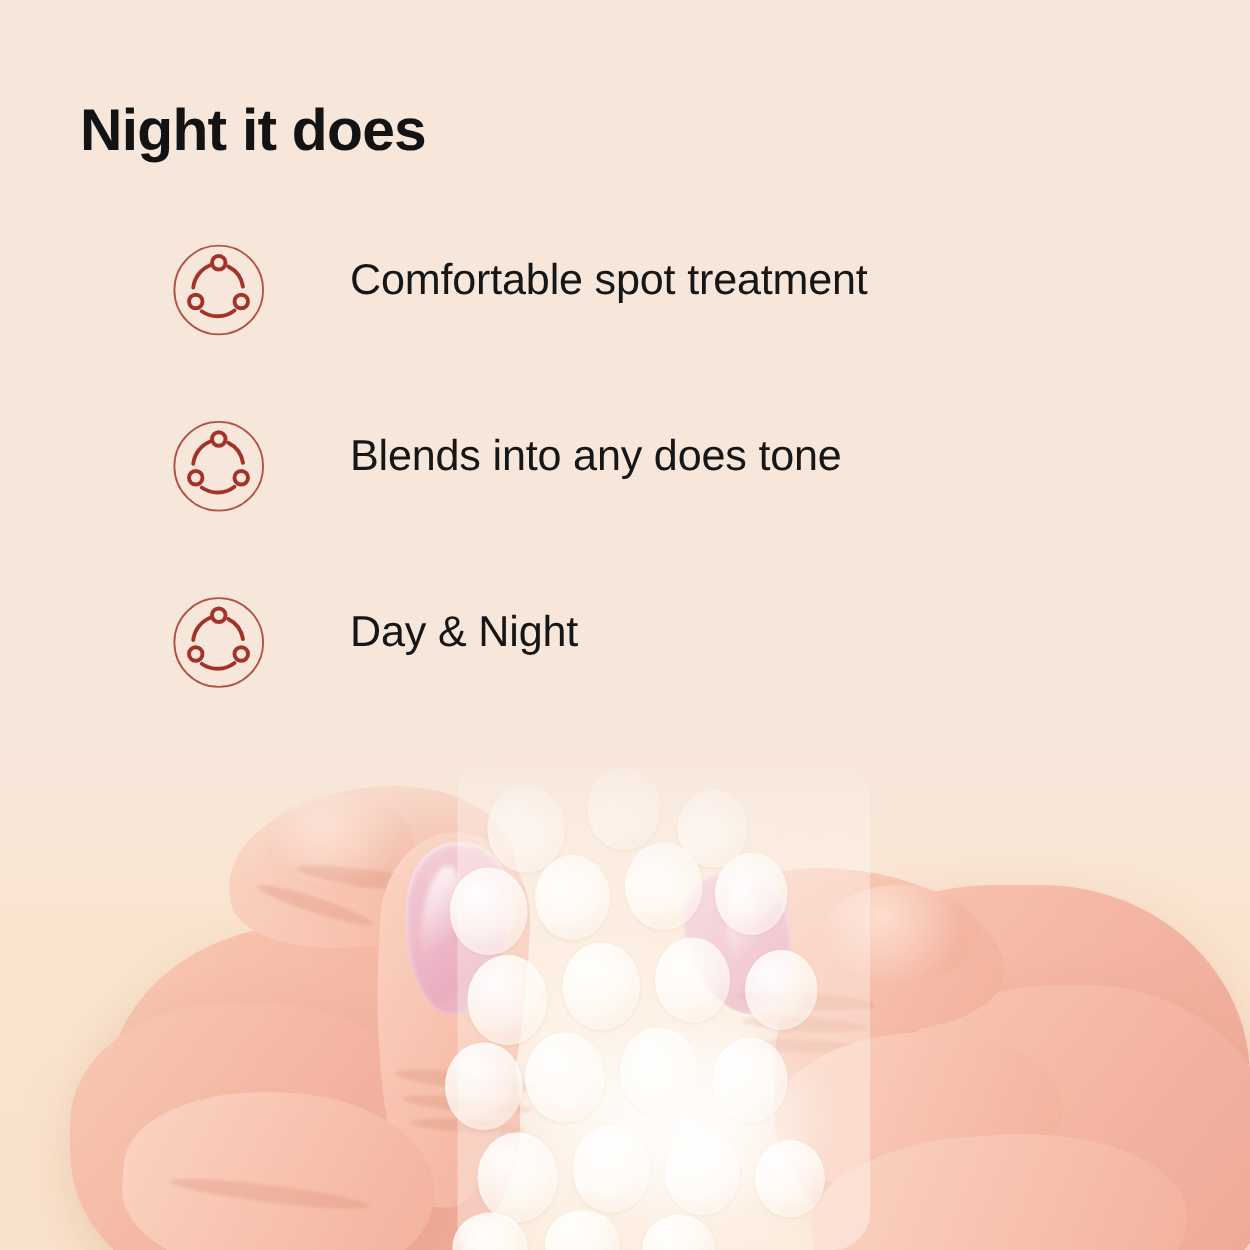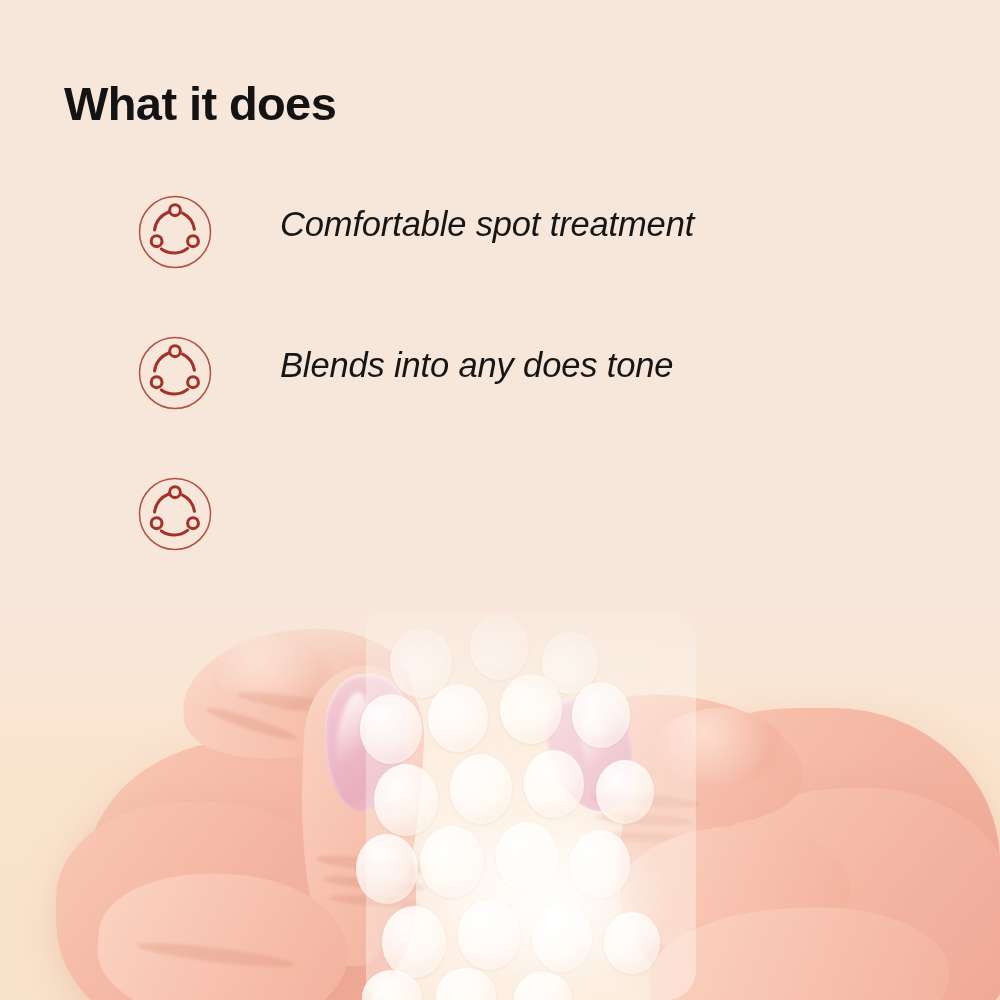--- a/index.html
+++ b/index.html
@@ -33,21 +33,20 @@
   .feature-list{
     position:absolute;
     left:0; top:178px;
     width:1000px;
   }
   .feature-row{
     position:relative;
     height:141px;
     display:flex;
     align-items:flex-start;
-    font-style:italic;
   }
   .feature-icon{
     position:absolute;
     left:137px; top:16px;
     width:76px;height:76px;
     display:block;
   }
   .feature-icon svg{display:block;width:76px;height:76px;}
   .feature-label{
     position:absolute;
@@ -151,21 +150,21 @@
     border-radius:50%;
     background:radial-gradient(ellipse at 50% 50%,rgba(255,255,255,.9) 0%,rgba(255,255,255,0) 70%);
     z-index:15;filter:blur(6px);
   }
 </style>
 </head>
 <body>
 
 <div class="page">
 
-  <h1 class="page-title">What it does</h1>
+  <h1 class="page-title">Night it does</h1>
 
   <div class="feature-list">
 
     <div class="feature-row">
       <span class="feature-icon">
         <svg viewBox="0 0 76 76" xmlns="http://www.w3.org/2000/svg">
           <circle cx="38" cy="38" r="35.5" fill="none" stroke="#AE4434" stroke-width="1.5" opacity=".92"></circle>
           <path d="M31.2 18.2 A22 22 0 0 0 17.6 36.0" fill="none" stroke="#A33228" stroke-width="3.1" stroke-linecap="round"></path>
           <path d="M45.6 19.2 A22 22 0 0 1 57.4 35.3" fill="none" stroke="#A33228" stroke-width="3.1" stroke-linecap="round"></path>
           <path d="M24.4 55.0 A22 22 0 0 0 50.6 54.4" fill="none" stroke="#A33228" stroke-width="3.1" stroke-linecap="round"></path>
@@ -197,20 +196,21 @@
         <svg viewBox="0 0 76 76" xmlns="http://www.w3.org/2000/svg">
           <circle cx="38" cy="38" r="35.5" fill="none" stroke="#AE4434" stroke-width="1.5" opacity=".92"></circle>
           <path d="M31.2 18.2 A22 22 0 0 0 17.6 36.0" fill="none" stroke="#A33228" stroke-width="3.1" stroke-linecap="round"></path>
           <path d="M45.6 19.2 A22 22 0 0 1 57.4 35.3" fill="none" stroke="#A33228" stroke-width="3.1" stroke-linecap="round"></path>
           <path d="M24.4 55.0 A22 22 0 0 0 50.6 54.4" fill="none" stroke="#A33228" stroke-width="3.1" stroke-linecap="round"></path>
           <circle cx="38.0" cy="16.2" r="5.4" fill="none" stroke="#A33228" stroke-width="3.1"></circle>
           <circle cx="19.6" cy="47.2" r="5.4" fill="none" stroke="#A33228" stroke-width="3.1"></circle>
           <circle cx="56.0" cy="47.2" r="5.4" fill="none" stroke="#A33228" stroke-width="3.1"></circle>
         </svg>
       </span>
+      <span class="feature-label">Day &amp; Night</span>
     </div>
 
   </div>
 
   <div class="photo">
     <div class="photo-bg"></div>
 
     <div class="hand hand-left">
       <div class="palm" style="left:0;top:118px;width:330px;height:290px;"></div>
       <div class="palm" style="left:-30px;top:180px;width:300px;height:240px;border-radius:44% 50% 42% 48%/40% 46% 54% 50%;"></div>

